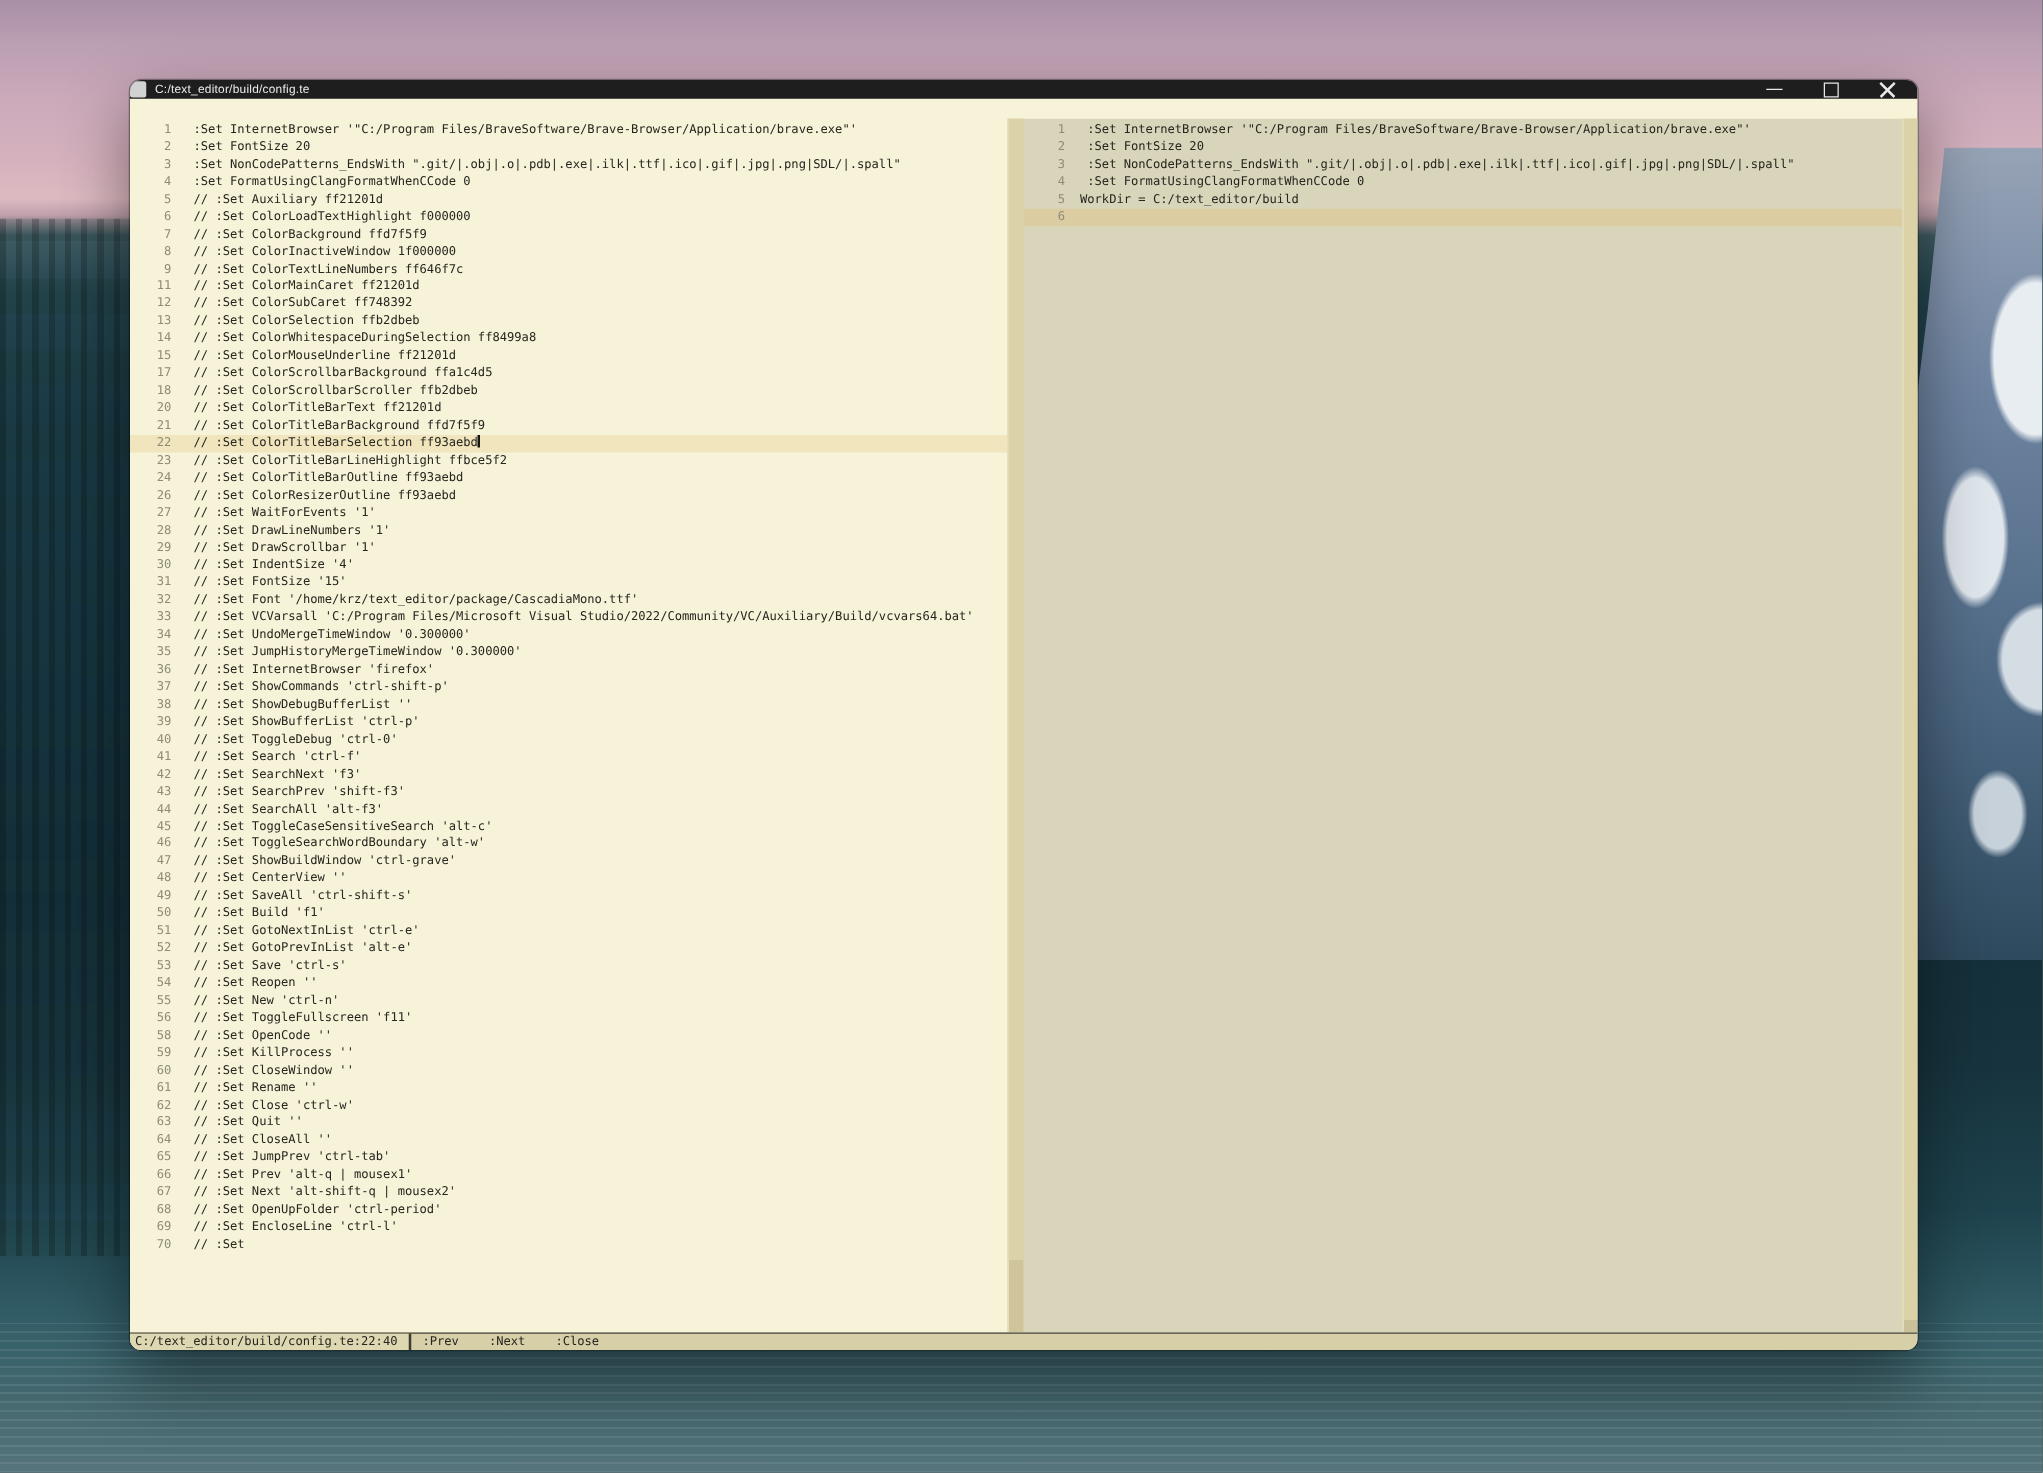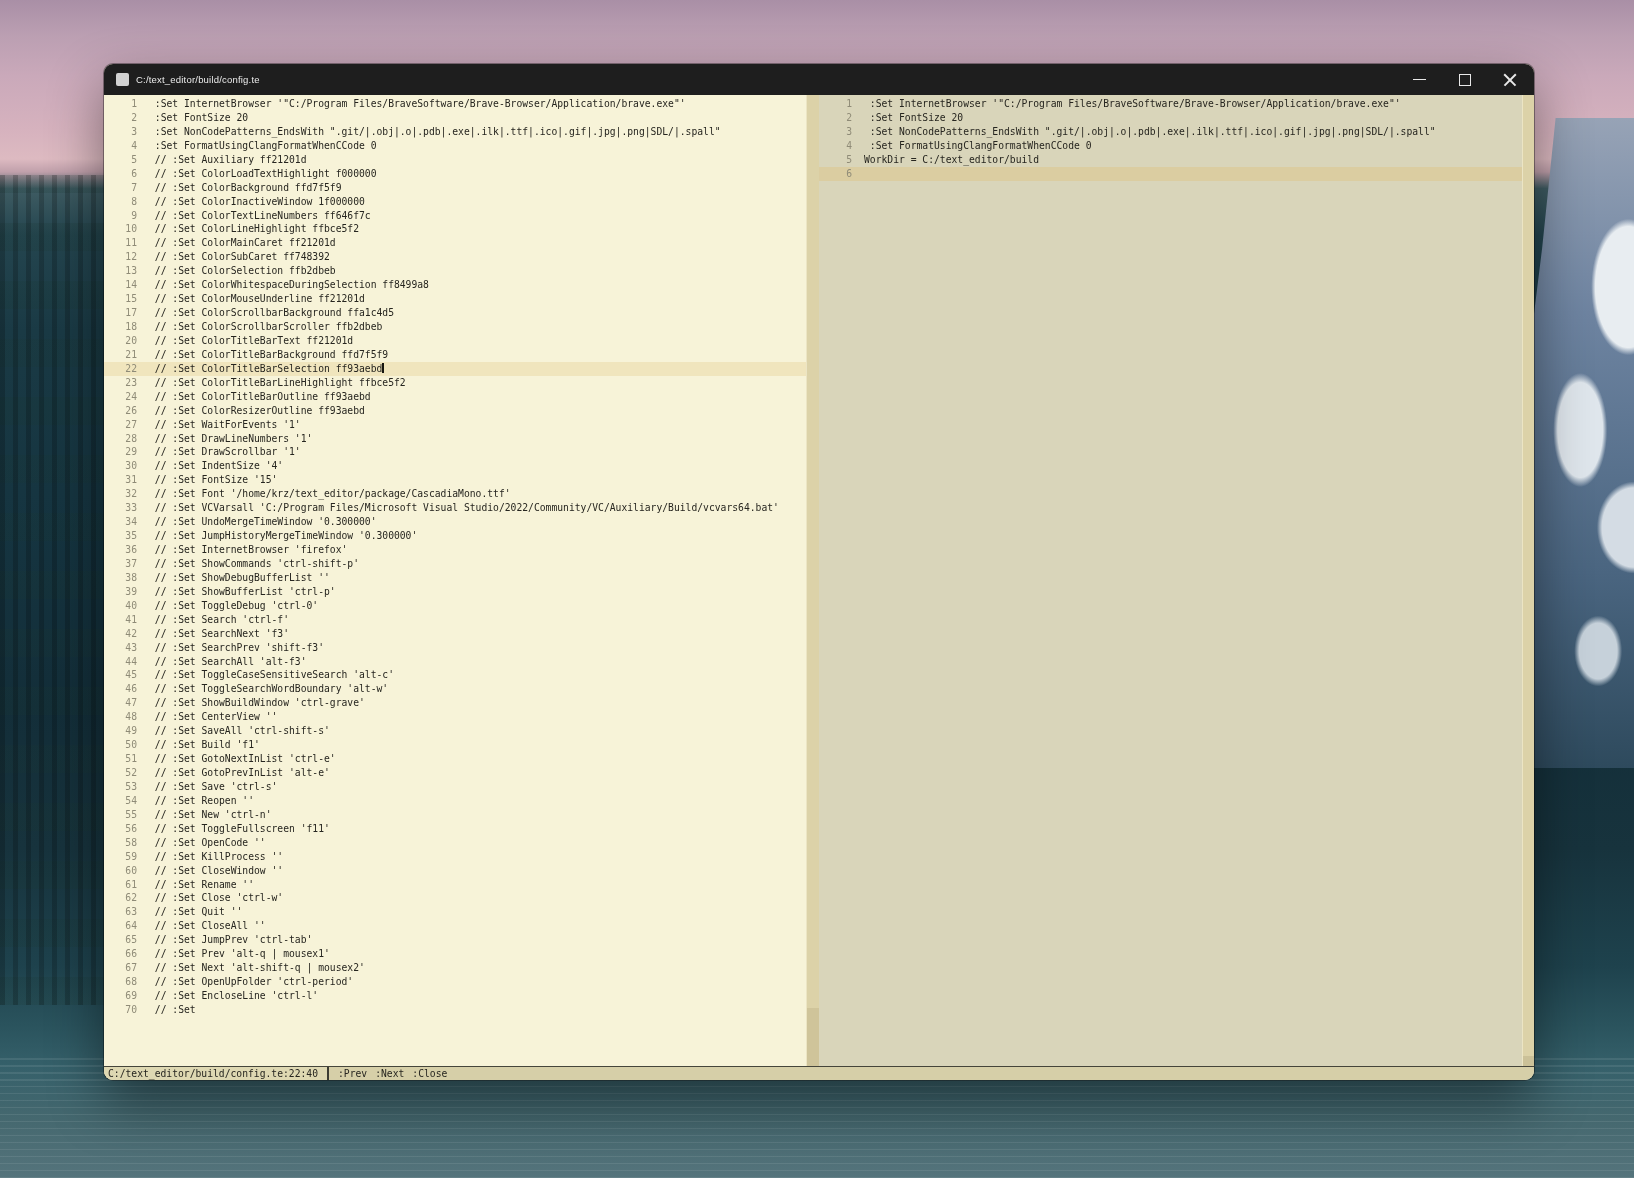--- a/index.html
+++ b/index.html
@@ -22,22 +22,22 @@
       radial-gradient(58px 72px at 100% 63%, #d4dce4 0 55%, rgba(212,220,228,0) 64%),
       radial-gradient(42px 62px at 68% 82%, #c6d1da 0 45%, rgba(198,209,218,0) 57%),
       linear-gradient(180deg, #97a3b6 0%, #6e84a1 30%, #4a6580 70%, #2e4a5d 100%);
     clip-path:polygon(30% 0%,100% 0%,100% 100%,0% 100%,10% 70%,0% 45%,18% 20%);}
   .streaks{position:absolute;left:0;right:0;top:1058px;height:120px;
     background:repeating-linear-gradient(180deg, rgba(222,230,230,0.10) 0 1.5px, rgba(0,0,0,0) 1.5px 7px);}
   
   .window{position:absolute;left:104px;top:64px;width:1430px;height:1016px;border-radius:9px;
     overflow:hidden;box-shadow:0 0 0 1px rgba(0,0,0,0.35), 0 22px 55px rgba(0,0,0,0.45);
     background:#f7f3d8;}
-  .titlebar{position:absolute;left:0;top:0;right:0;height:31px;background:#1e1e1e;
-    display:flex;align-items:center;padding-left:12px;box-sizing:border-box;}
+  .titlebar{position:absolute;left:0;top:0;right:0;height:15px;background:#1e1e1e;
+    display:flex;align-items:center;padding-left:0;box-sizing:border-box;}
   .app-icon{width:13px;height:13px;background:#d2d2d2;border-radius:2px;margin-right:7px;flex:none;}
   .title{color:#ececec;font-family:"Liberation Sans",sans-serif;font-size:9.5px;letter-spacing:0.2px;
     white-space:nowrap;}
   .controls{margin-left:auto;display:flex;height:100%;padding-right:2px;}
   .ctl{width:45px;height:100%;display:flex;align-items:center;justify-content:center;}
   .ic-min{width:13px;height:1.8px;background:#e9e9e9;}
   .ic-max{width:10px;height:10px;border:1.7px solid #e9e9e9;box-sizing:content-box;}
   .ic-close{position:relative;width:14px;height:14px;}
   .ic-close::before,.ic-close::after{content:"";position:absolute;left:-1px;top:6.2px;width:16px;height:1.6px;background:#e9e9e9;}
   .ic-close::before{transform:rotate(45deg);} .ic-close::after{transform:rotate(-45deg);}
@@ -57,21 +57,21 @@
   .sbar-right{width:11px;background:#cbc198;}
   .scroller{position:absolute;left:0;right:0;top:0;background:#dcd2a8;}
   .sbar-left .scroller{height:94%;}
   .sbar-right .scroller{height:99%;}
   
   .statusbar{position:absolute;left:0;right:0;bottom:0;height:14px;background:#d6cfa8;
     border-top:1px solid #45453a;display:flex;align-items:center;font-size:9.7px;color:#26251f;
     box-sizing:border-box;}
   .sb-path{background:#ded8b2;height:100%;display:flex;align-items:center;padding:0 9px 0 4px;white-space:pre;text-align:right;}
   .sb-div{width:2px;height:100%;background:#3c3c32;flex:none;}
-  .sb-cmds{display:flex;align-items:center;padding-left:9px;gap:8px;white-space:pre;}
+  .sb-cmds{display:flex;align-items:center;padding-left:9px;gap:24px;white-space:pre;}
 </style>
 </head>
 <body>
 
 <div class="wall">
   <div class="trees"></div>
   <div class="mtn"></div>
   <div class="streaks"></div>
 </div>
 
@@ -97,21 +97,20 @@
     <div class="pane pane-left" id="left-lines">
         <div class="row"><span class="ln">1</span><span class="code"> :Set InternetBrowser '"C:/Program Files/BraveSoftware/Brave-Browser/Application/brave.exe"'</span></div>
         <div class="row"><span class="ln">2</span><span class="code"> :Set FontSize 20</span></div>
         <div class="row"><span class="ln">3</span><span class="code"> :Set NonCodePatterns_EndsWith ".git/|.obj|.o|.pdb|.exe|.ilk|.ttf|.ico|.gif|.jpg|.png|SDL/|.spall"</span></div>
         <div class="row"><span class="ln">4</span><span class="code"> :Set FormatUsingClangFormatWhenCCode 0</span></div>
         <div class="row"><span class="ln">5</span><span class="code"> // :Set Auxiliary ff21201d</span></div>
         <div class="row"><span class="ln">6</span><span class="code"> // :Set ColorLoadTextHighlight f000000</span></div>
         <div class="row"><span class="ln">7</span><span class="code"> // :Set ColorBackground ffd7f5f9</span></div>
         <div class="row"><span class="ln">8</span><span class="code"> // :Set ColorInactiveWindow 1f000000</span></div>
         <div class="row"><span class="ln">9</span><span class="code"> // :Set ColorTextLineNumbers ff646f7c</span></div>
-        <div class="row"><span class="ln">10</span><span class="code"> // :Set ColorLineHighlight ffbce5f2</span></div>
         <div class="row"><span class="ln">11</span><span class="code"> // :Set ColorMainCaret ff21201d</span></div>
         <div class="row"><span class="ln">12</span><span class="code"> // :Set ColorSubCaret ff748392</span></div>
         <div class="row"><span class="ln">13</span><span class="code"> // :Set ColorSelection ffb2dbeb</span></div>
         <div class="row"><span class="ln">14</span><span class="code"> // :Set ColorWhitespaceDuringSelection ff8499a8</span></div>
         <div class="row"><span class="ln">15</span><span class="code"> // :Set ColorMouseUnderline ff21201d</span></div>
         <div class="row"><span class="ln">17</span><span class="code"> // :Set ColorScrollbarBackground ffa1c4d5</span></div>
         <div class="row"><span class="ln">18</span><span class="code"> // :Set ColorScrollbarScroller ffb2dbeb</span></div>
         <div class="row"><span class="ln">20</span><span class="code"> // :Set ColorTitleBarText ff21201d</span></div>
         <div class="row"><span class="ln">21</span><span class="code"> // :Set ColorTitleBarBackground ffd7f5f9</span></div>
         <div class="row hl"><span class="ln">22</span><span class="code"> // :Set ColorTitleBarSelection ff93aebd<span class="caret"></span></span></div>

